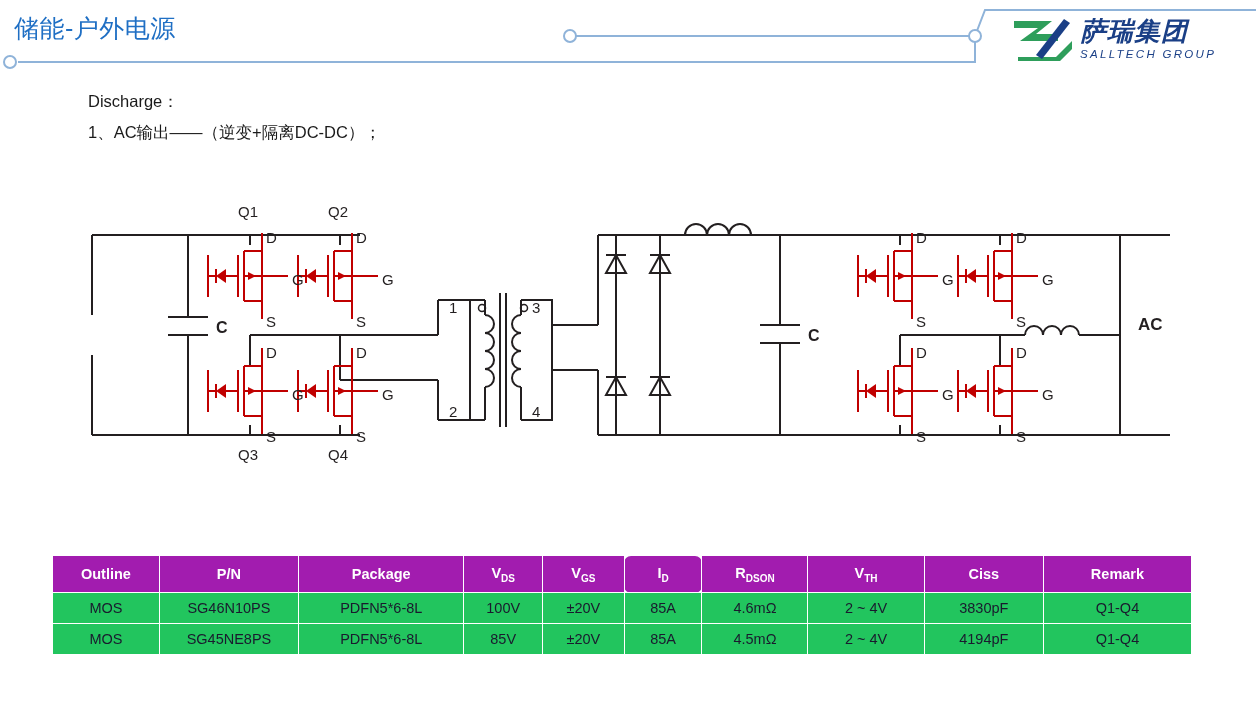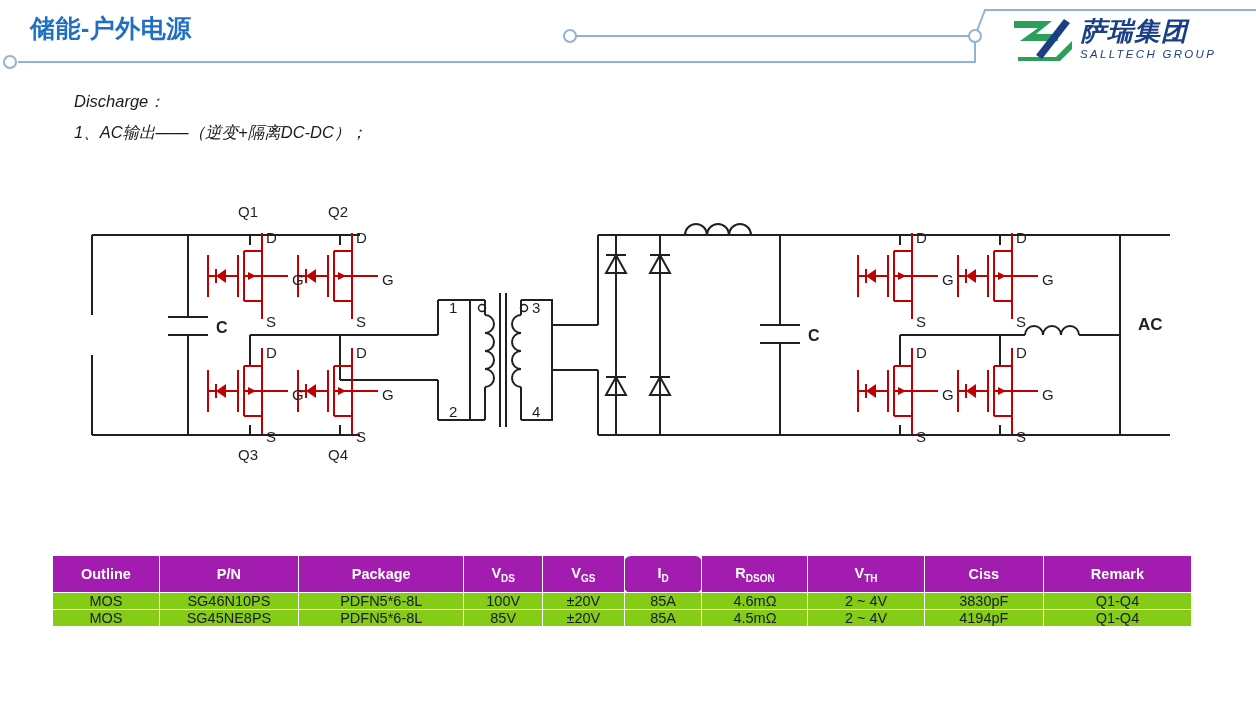--- a/index.html
+++ b/index.html
@@ -16,23 +16,23 @@
   }
 
   
   .header {
     position: absolute;
     left: 0; top: 0;
     width: 1256px; height: 85px;
   }
   .title {
     position: absolute;
-    left: 30px; top: 12px;
+    left: 14px; top: 12px;
     font-size: 25px;
-    font-weight: bold;
+    font-weight: normal;
     color: #1F6FC4;
     letter-spacing: 0.5px;
   }
   .header-line-svg {
     position: absolute;
     left: 0; top: 0;
   }
   .logo {
     position: absolute;
     right: 16px; top: 8px;
@@ -60,23 +60,22 @@
     font-size: 11.5px;
     color: #1a3f86;
     letter-spacing: 2.3px;
     margin-top: 5px;
     line-height: 1;
   }
 
   
   .text-block {
     position: absolute;
-    left: 74px; top: 86px;
+    left: 88px; top: 86px;
     color: #222;
-    font-style: italic;
   }
   .text-line {
     font-size: 16.5px;
     line-height: 1.85;
     color: #1a1a1a;
   }
 
   
   .schematic {
     position: absolute;
@@ -95,23 +94,23 @@
   .spec-table th {
     background: #a21caf;
     color: #ffffff;
     font-weight: bold;
     padding: 8px 4px;
     border: 1px solid #ffffff;
     text-align: center;
     height: 20px;
   }
   .spec-table td {
-    background: #84cc16;
+    background: #22c55e;
     color: #1a1a2e;
-    padding: 0 4px;
+    padding: 7px 4px;
     border: 1px solid #ffffff;
     text-align: center;
   }
   .spec-table sub {
     font-size: 10px;
   }
   .col-outline { width: 104px; }
   .col-pn      { width: 136px; }
   .col-pkg     { width: 168px; }
   .col-vds     { width: 74px; }

